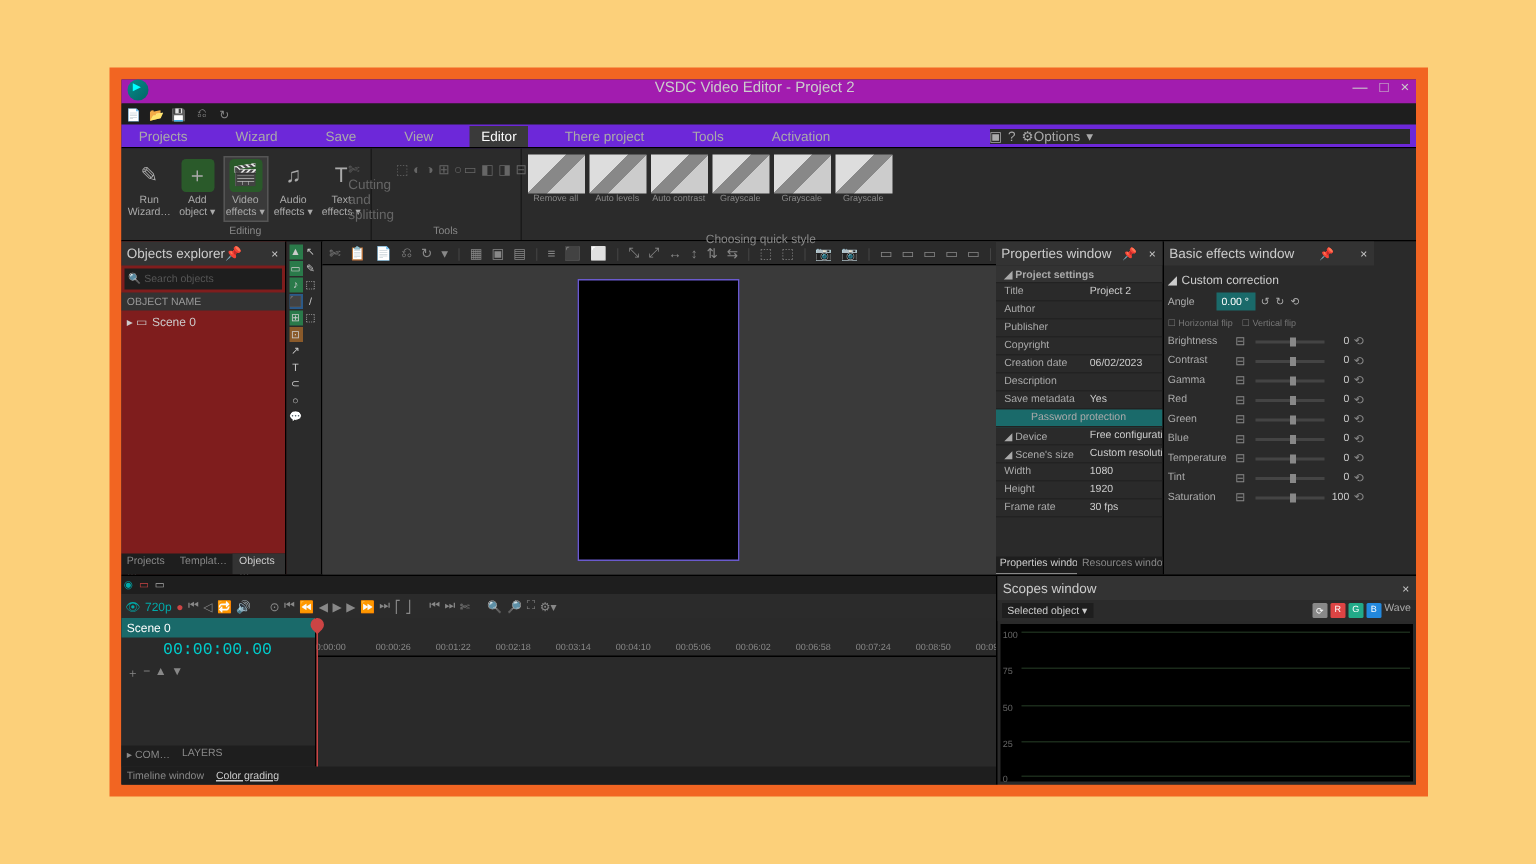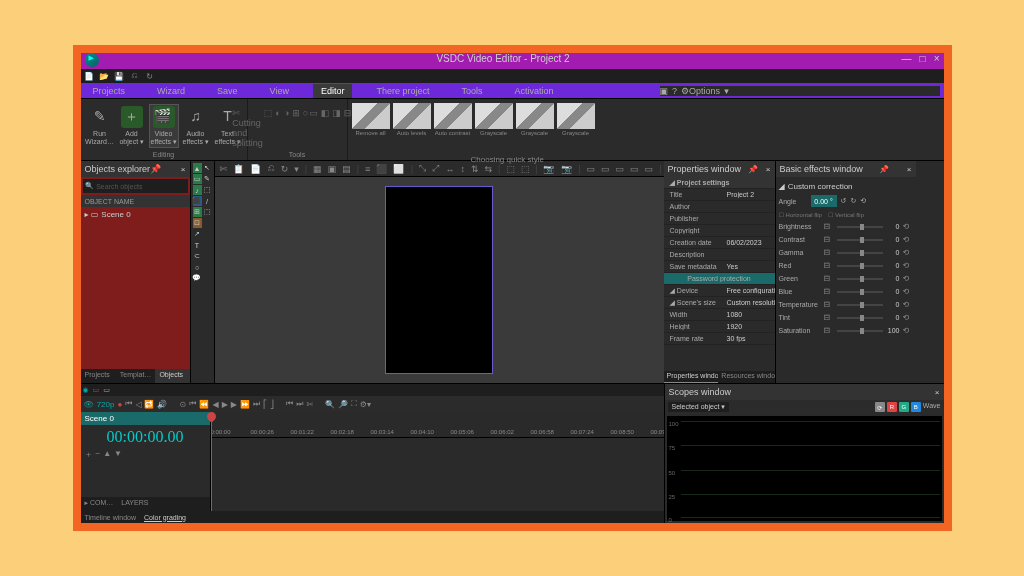--- a/index.html
+++ b/index.html
@@ -84,21 +84,21 @@
 .bottom{height:140px;background:#2a2a2a;display:flex;border-top:1px solid #000}
 .tl{flex:1;display:flex;flex-direction:column;min-width:0}
 .tltabs{height:12px;display:flex;font-size:7px;background:#1e1e1e;align-items:center;padding:0 2px;gap:4px}
 .tlbar{height:16px;background:#2b2b2b;display:flex;align-items:center;padding:0 3px;gap:3px;font-size:8px}
 .tlbar span{color:#888;cursor:default}
 .tlbar .tc{color:#0aa}
 .tlbar .res{color:#0aa;font-size:8px}
 .tlmain{flex:1;display:flex;background:#2a2a2a}
 .tlleft{width:130px;border-right:1px solid #000;display:flex;flex-direction:column}
 .scenelbl{height:13px;background:#1a6a6a;font-size:8px;color:#fff;padding:0 4px;display:flex;align-items:center}
-.timecode{font-size:16px;color:#0cc;text-align:center;padding:3px 0;font-family:Liberation Serif, serif}
+.timecode{font-size:11px;color:#0cc;text-align:center;padding:3px 0;font-family:Liberation Mono, monospace}
 .layerbtns{display:flex;gap:3px;padding:0 4px;font-size:8px;color:#888}
 .tlright{flex:1;display:flex;flex-direction:column;position:relative}
 .ruler{height:26px;background:#2a2a2a;border-bottom:1px solid #000;position:relative;font-size:6px;color:#888;display:flex;align-items:flex-end;padding-bottom:2px;overflow:hidden}
 .ruler span{position:absolute;bottom:2px}
 .playhead{position:absolute;left:0;top:0;bottom:0;width:1px;background:#c44;z-index:2}
 .playhead::before{content:"";position:absolute;top:0;left:-4px;width:9px;height:9px;background:#c44;border-radius:50% 50% 50% 0;transform:rotate(-45deg)}
 .tlempty{flex:1;display:flex;align-items:flex-start;justify-content:center;padding-top:18px;font-size:8px;color:#888;background:#2f2f2f}
 .tlfoot{height:12px;background:#1e1e1e;display:flex;align-items:center;font-size:7px;padding:0 4px;gap:8px;color:#888}
 .tlfoot .a{color:#ccc;text-decoration:underline}
 .scopes{width:280px;display:flex;flex-direction:column;border-left:1px solid #000}

